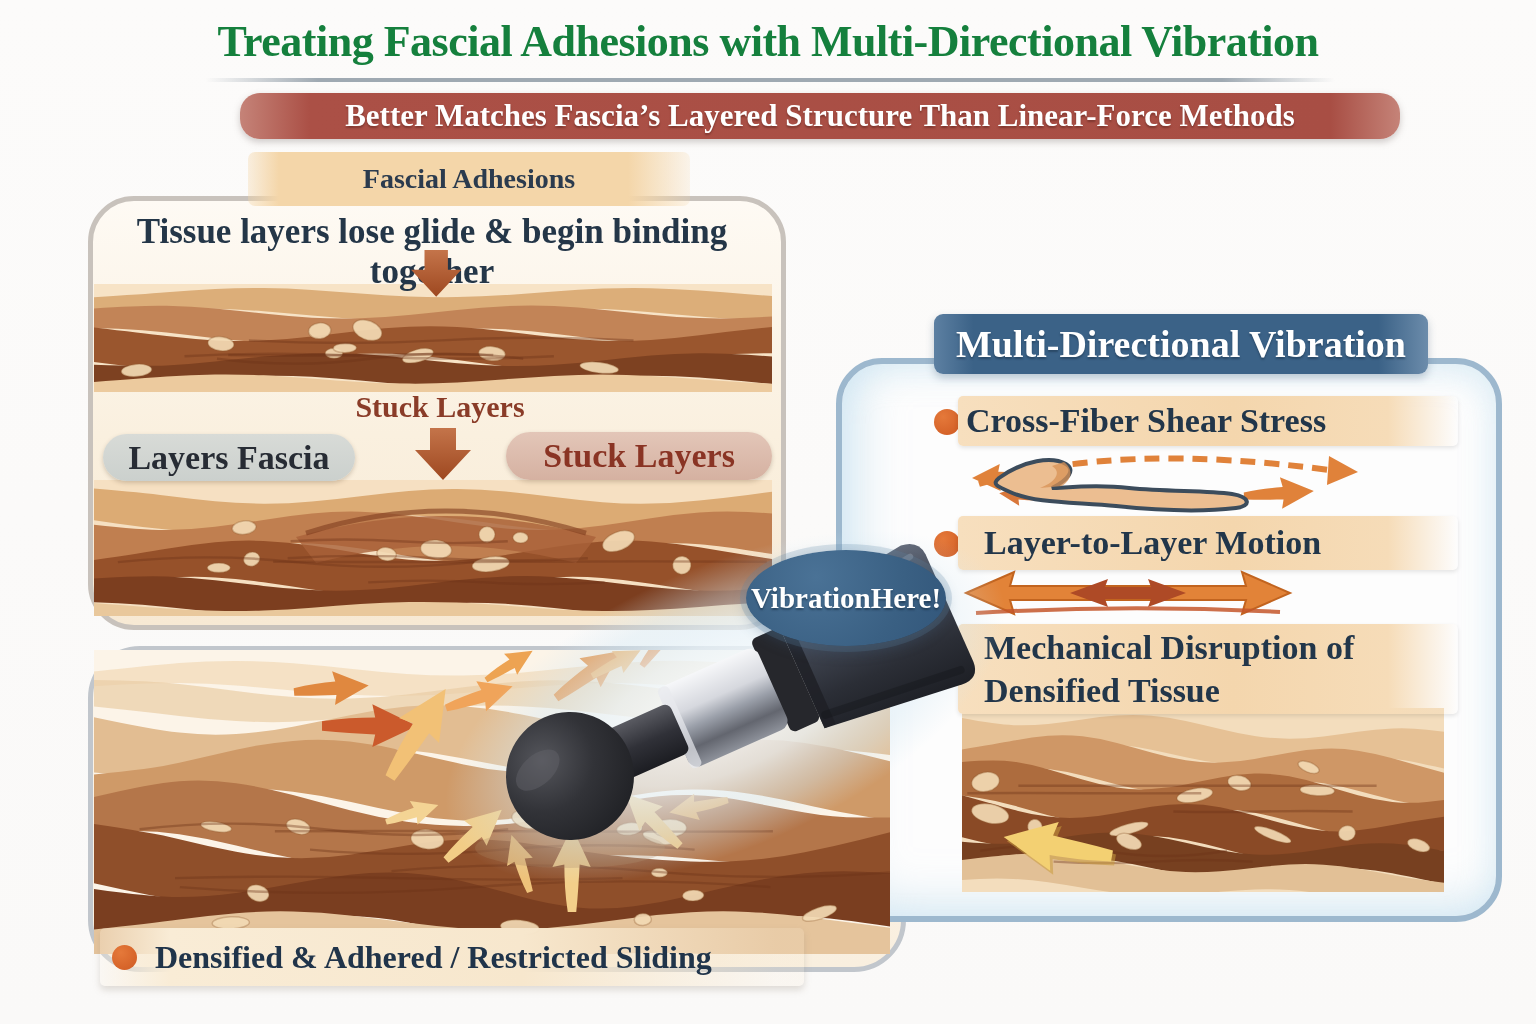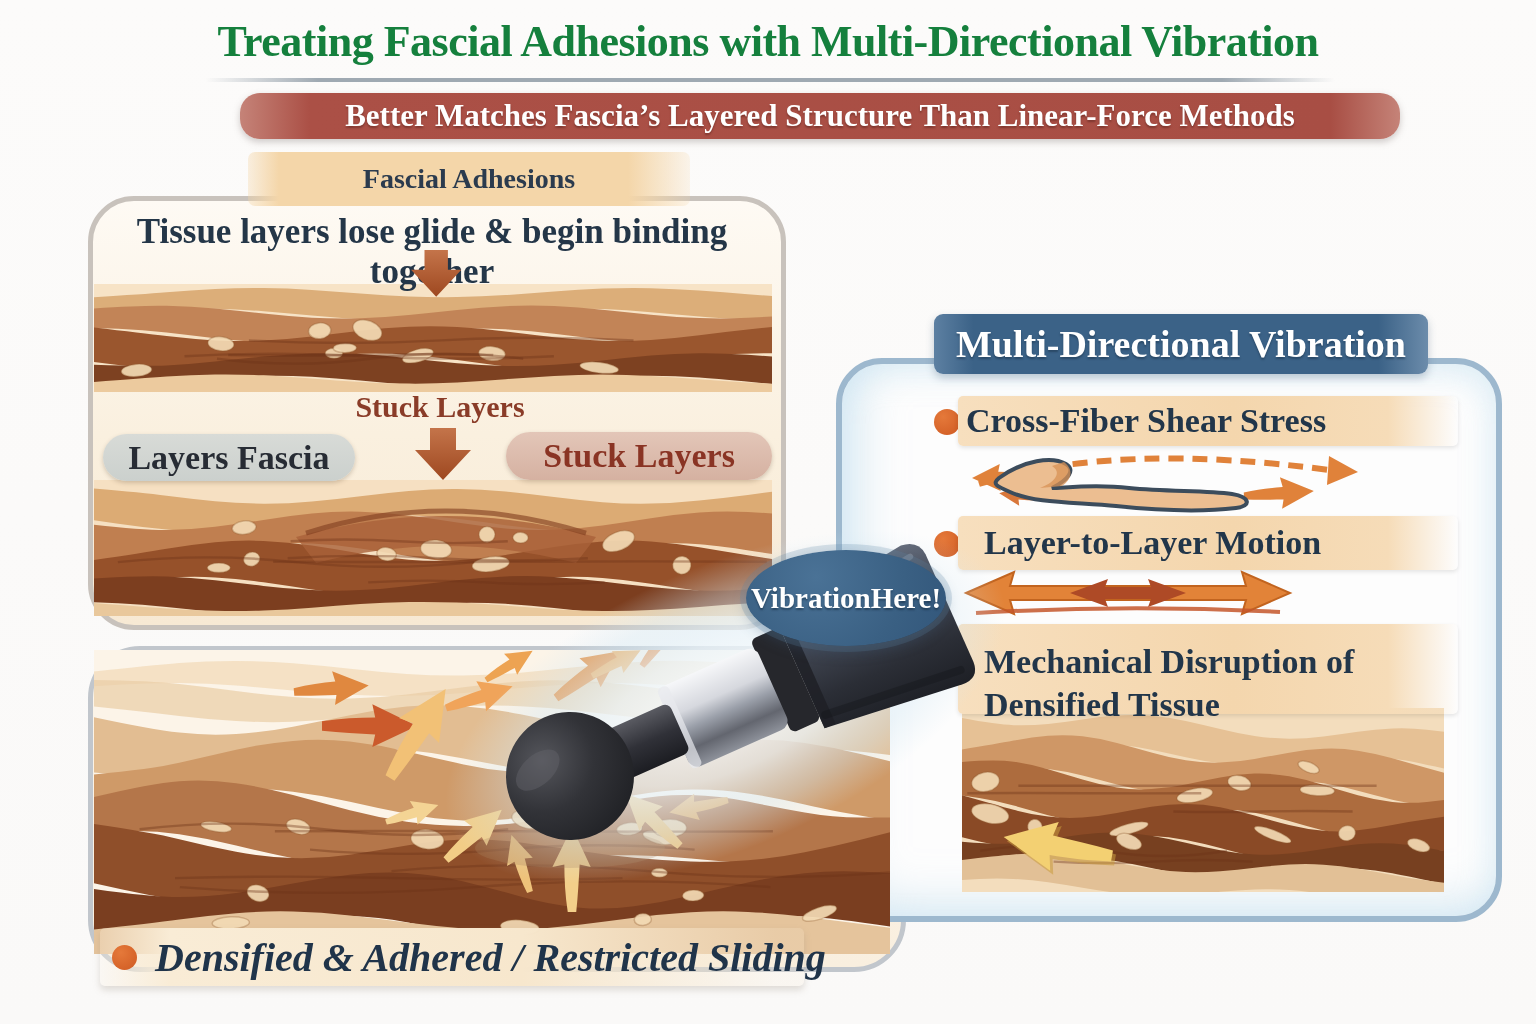--- a/index.html
+++ b/index.html
@@ -44,34 +44,34 @@
   #t3{left:94px;top:650px;}
   #arrs{left:94px;top:650px;z-index:4;}
   #downarrows{left:395px;top:246px;z-index:3;}
 
   #caption-bar{left:100px;top:928px;width:704px;height:58px;z-index:4;display:flex;align-items:center;
          border-radius:5px;padding-left:12px;box-sizing:border-box;
          background:linear-gradient(90deg,rgba(250,242,229,.25),#f9ecd6 10%,#f7e7cd 60%,rgba(247,233,211,.2) 96%);
          box-shadow:0 4px 7px rgba(150,140,125,.28);}
   .dot{border-radius:50%;background:radial-gradient(circle at 35% 30%,#e5793a,#cf5a22);z-index:4;}
   #caption-dot{width:25px;height:25px;flex:0 0 25px;margin-right:18px;}
-  #caption-text{font-size:40px;color:#20344a;white-space:nowrap;font-style:italic;}
+  #caption-text{font-size:32px;color:#20344a;white-space:nowrap;}
 
   #banner-multi{left:898px;top:314px;width:494px;height:60px;border-radius:9px;z-index:3;
          background:linear-gradient(90deg,#5d80a2,#3b6287 8%,#3b6287 90%,#6c8cab);
          box-shadow:0 4px 9px rgba(60,90,120,.3);
          color:#fff;font-size:38px;text-shadow:0 2px 2px rgba(20,40,60,.45);margin-left:36px;}
   .bullet-dot{width:26px;height:26px;position:absolute;left:934px;z-index:3;}
   #dot1{top:409px;} #dot2{top:531px;} #dot3{top:633px;}
   .bar{position:absolute;left:958px;width:500px;z-index:3;border-radius:5px;color:#22364a;font-size:34px;
          background:linear-gradient(90deg,#f7dfbe,#f4d6ad 55%,#f6dcb8 86%,rgba(246,220,184,0));
          box-shadow:0 2px 4px rgba(0,0,0,.1);box-sizing:border-box;padding-left:26px;}
   #bar1{top:396px;height:50px;line-height:50px;padding-left:8px;}
   #bar2{top:516px;height:54px;line-height:54px;}
-  #bar3{top:624px;height:90px;line-height:43px;padding-top:16px;}
+  #bar3{top:624px;height:90px;line-height:43px;padding-top:2px;}
   #illo1{left:944px;top:448px;z-index:3;}
   #illo2{left:958px;top:568px;z-index:3;}
   #t4{left:962px;top:708px;}
 
   #gunsvg{left:0;top:0;z-index:5;pointer-events:none;}
   #callout{left:746px;top:550px;width:200px;height:96px;border-radius:50%;z-index:6;
          background:radial-gradient(circle at 35% 28%,#4a7296,#3a6083 60%,#32567a);
          box-shadow:0 0 0 6px rgba(90,130,165,.22),0 6px 14px rgba(60,90,120,.35);
          color:#fff;font-size:29px;line-height:1.12;flex-direction:row;
          text-shadow:0 2px 2px rgba(15,35,55,.5);}

